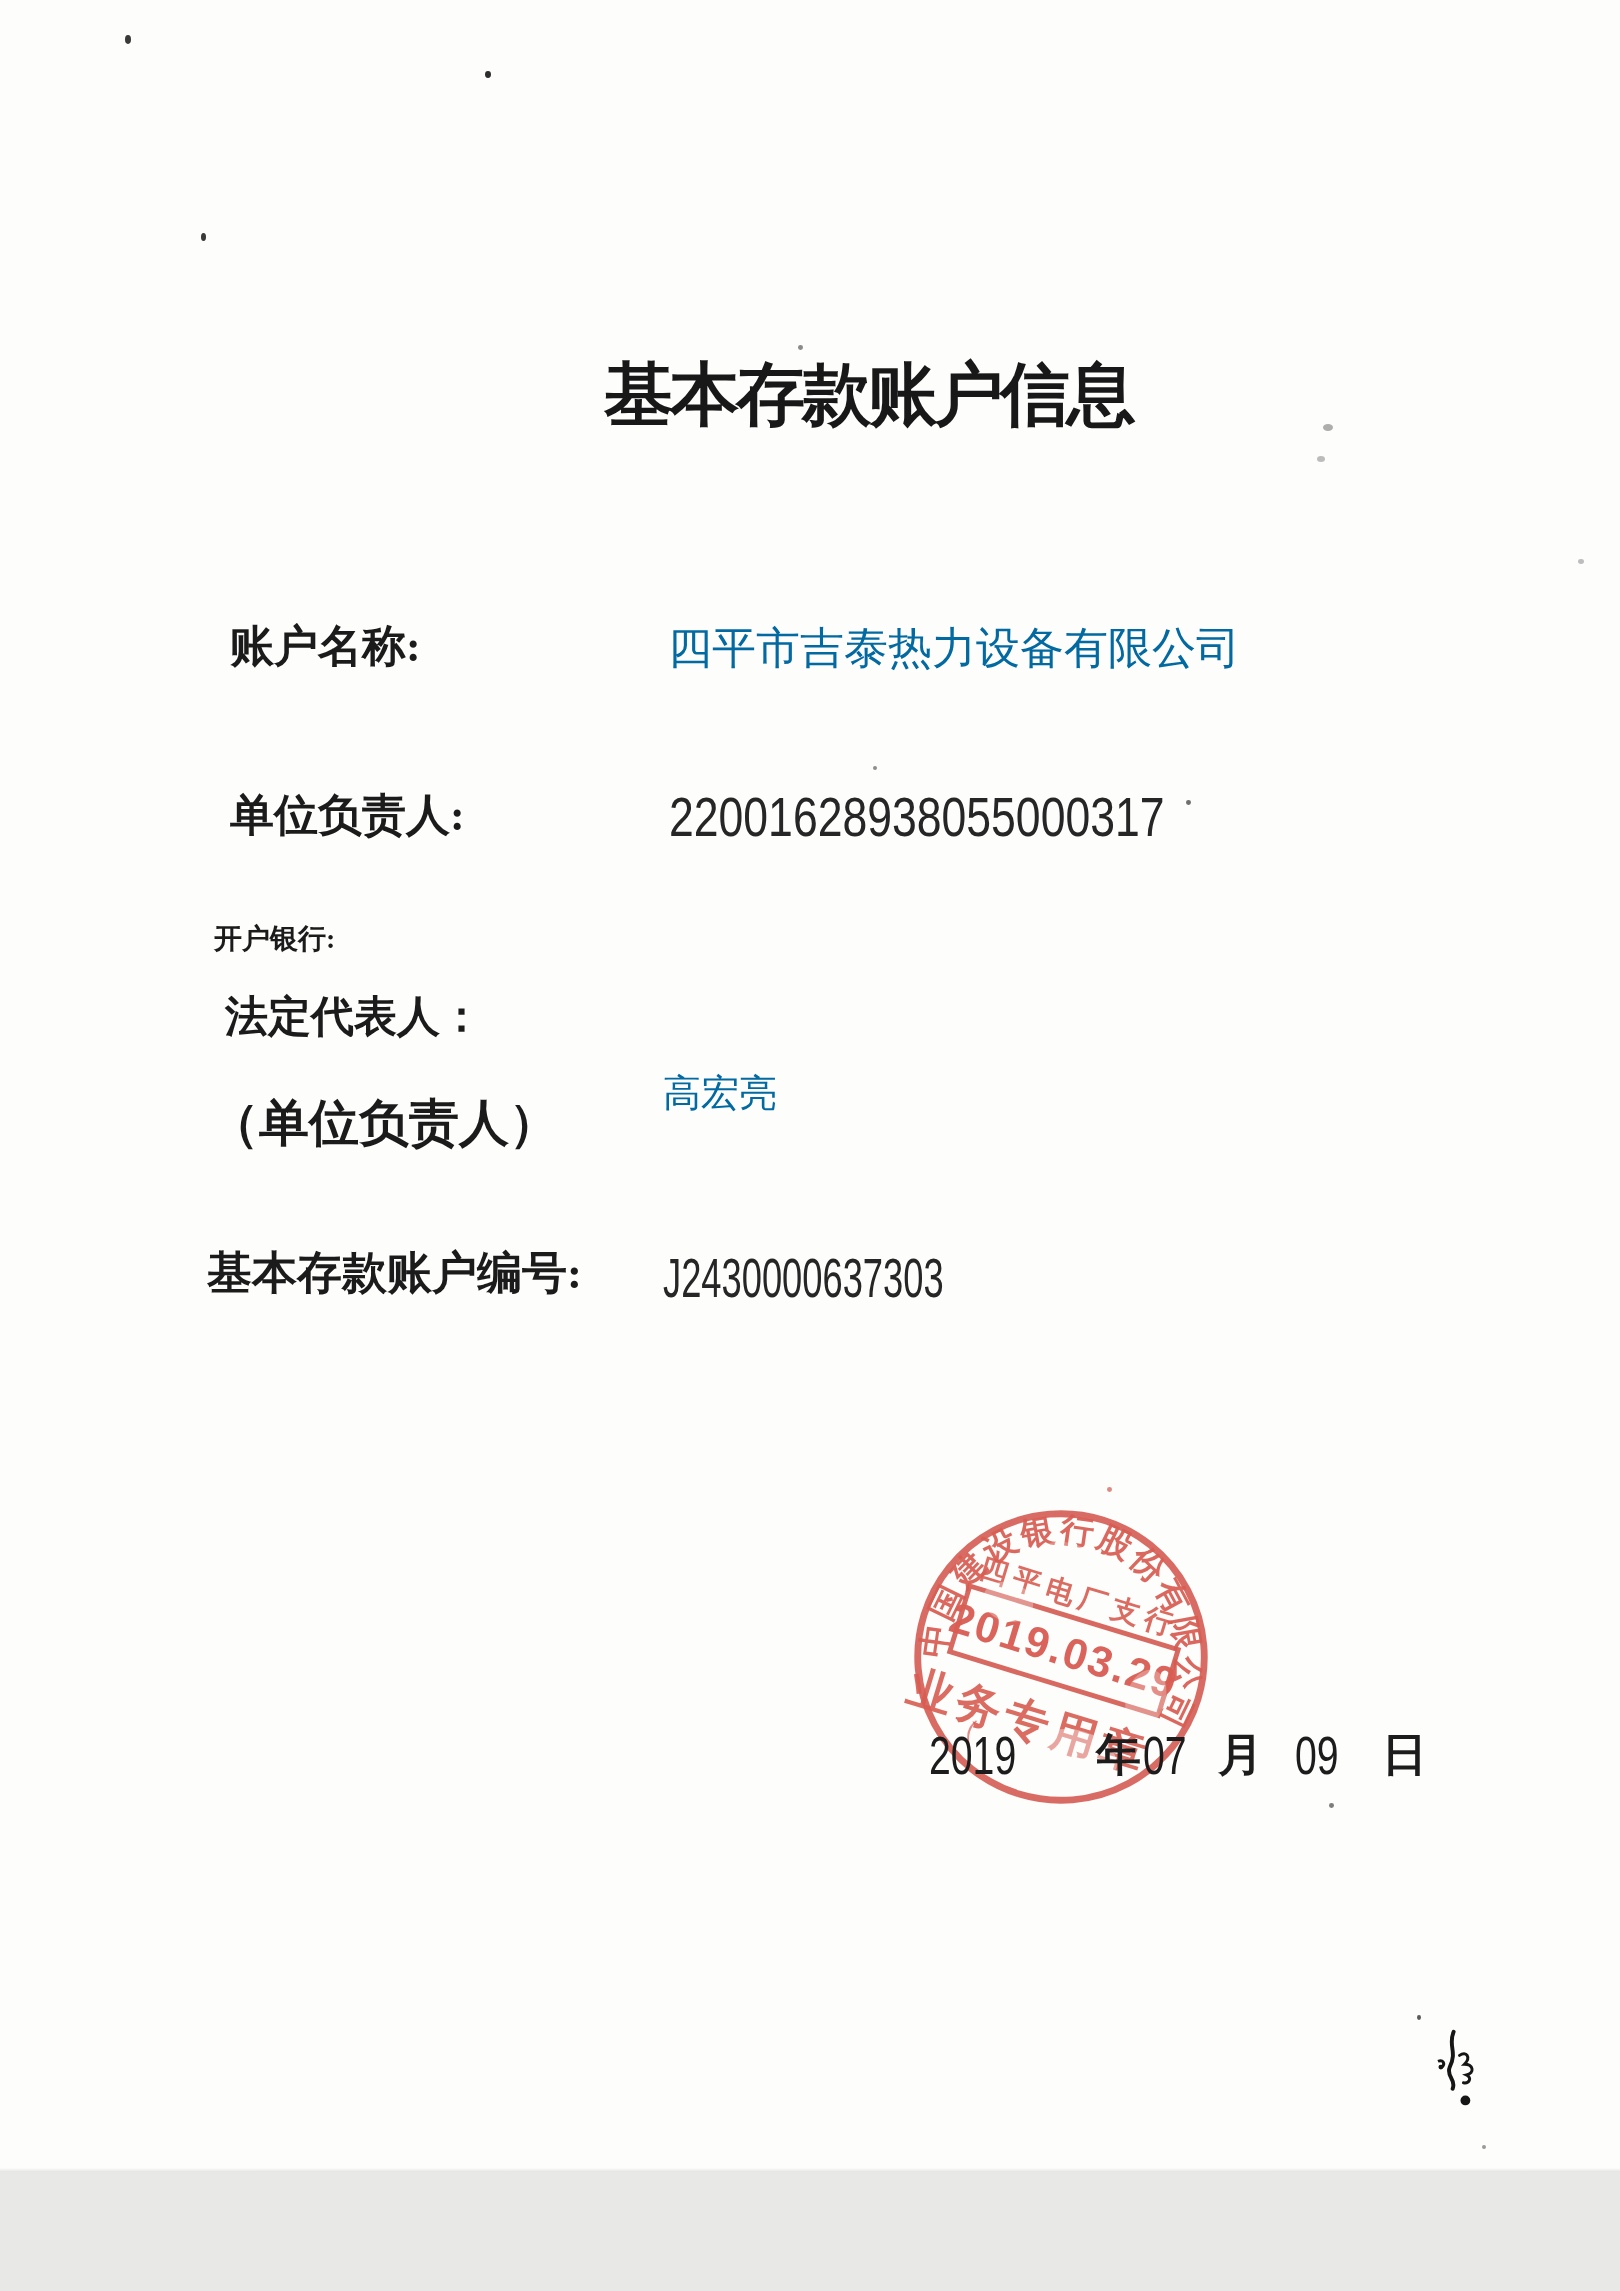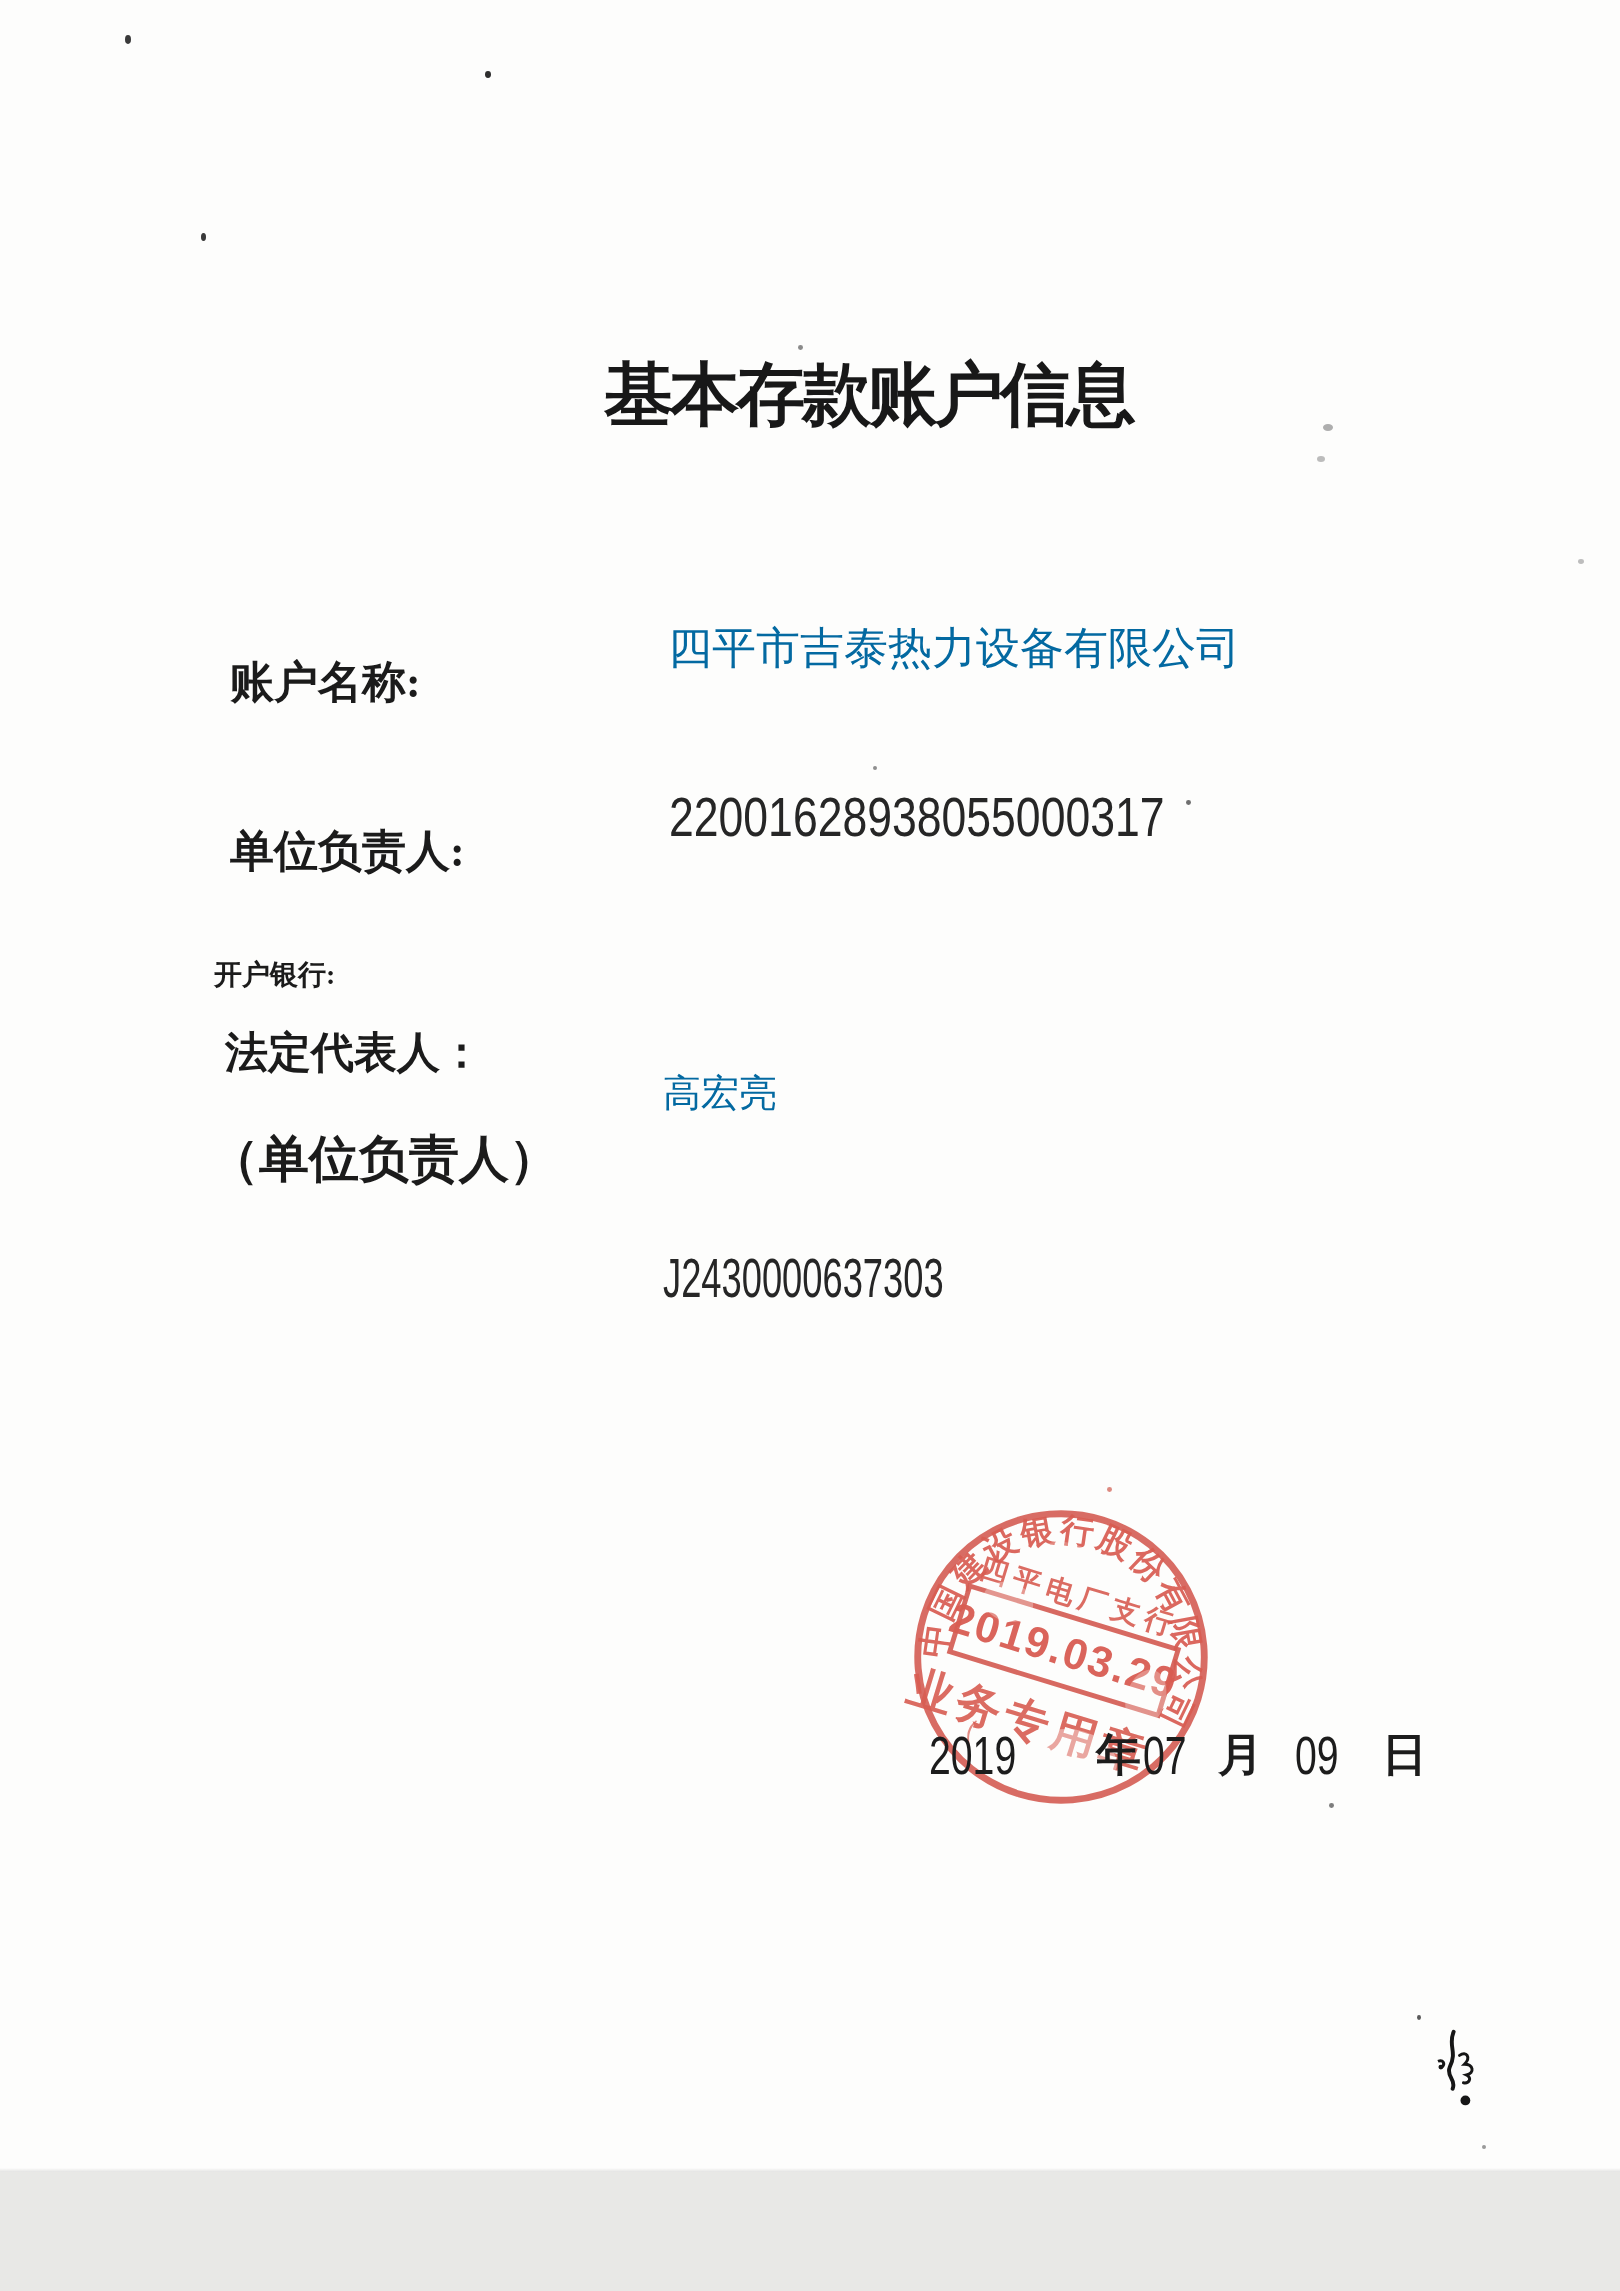--- a/index.html
+++ b/index.html
@@ -13,21 +13,21 @@
     color:#1e1e1e;
   }
   .abs{position:absolute;white-space:nowrap;line-height:1;}
 
   .doc-title{
     left:604px;top:361px;
     font-size:69px;font-weight:700;letter-spacing:-2.9px;
     color:#181818;
   }
 
-  .field-label{font-weight:600;color:#1b1b1b;margin-top:36px;}
+  .field-label{font-weight:600;color:#1b1b1b;}
   .lbl-1{left:230px;top:625px;font-size:44px;}
   .lbl-2{left:230px;top:794px;font-size:44px;}
   .lbl-3{left:214px;top:925px;font-size:28px;}
   .lbl-4a{left:225px;top:995px;font-size:43px;}
   .lbl-4b{left:209px;top:1098px;font-size:50px;}
   .lbl-5{left:207px;top:1251px;font-size:45px;}
 
   .field-value{font-weight:400;color:#0369a1;}
   .val-1{left:668px;top:627px;font-size:44px;}
   .val-2{
@@ -83,20 +83,21 @@
 
   <div class="abs field-label lbl-2">单位负责人:</div>
   <div class="abs field-value val-2">22001628938055000317</div>
 
   <div class="abs field-label lbl-3">开户银行:</div>
 
   <div class="abs field-label lbl-4a">法定代表人：</div>
   <div class="abs field-label lbl-4b">（单位负责人）</div>
   <div class="abs field-value val-4">高宏亮</div>
 
+  <div class="abs field-label lbl-5">基本存款账户编号:</div>
   <div class="abs field-value val-5">J2430000637303</div>
 
   <div class="abs d-num d-y">2019</div>
   <div class="abs d-cjk d-yu">年</div>
   <div class="abs d-num d-m">07</div>
   <div class="abs d-cjk d-mu">月</div>
   <div class="abs d-num d-d">09</div>
   <div class="abs d-cjk d-du">日</div>
 
   <svg class="stamp" viewBox="0 0 320 320" xmlns="http://www.w3.org/2000/svg">

